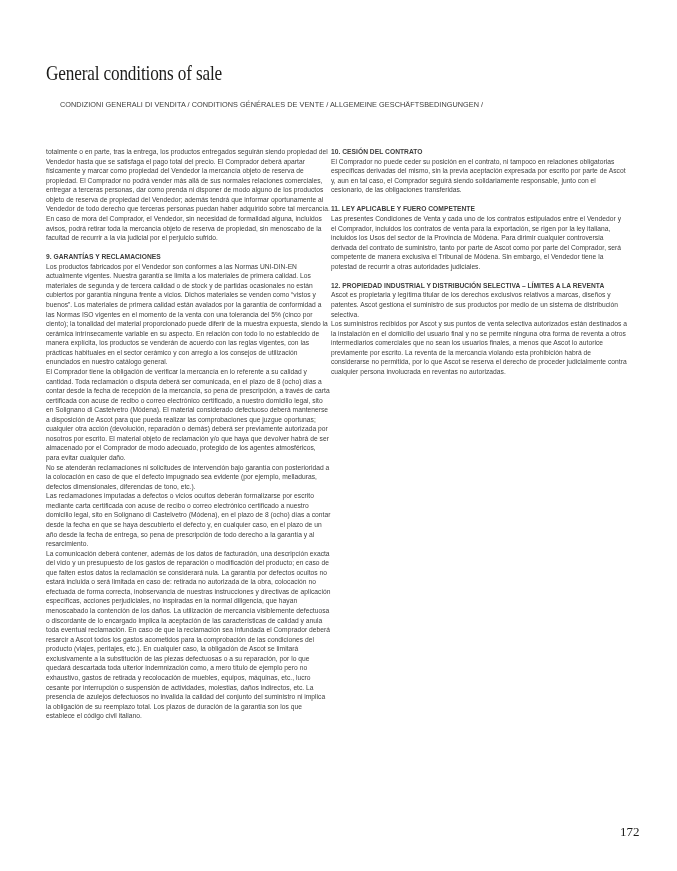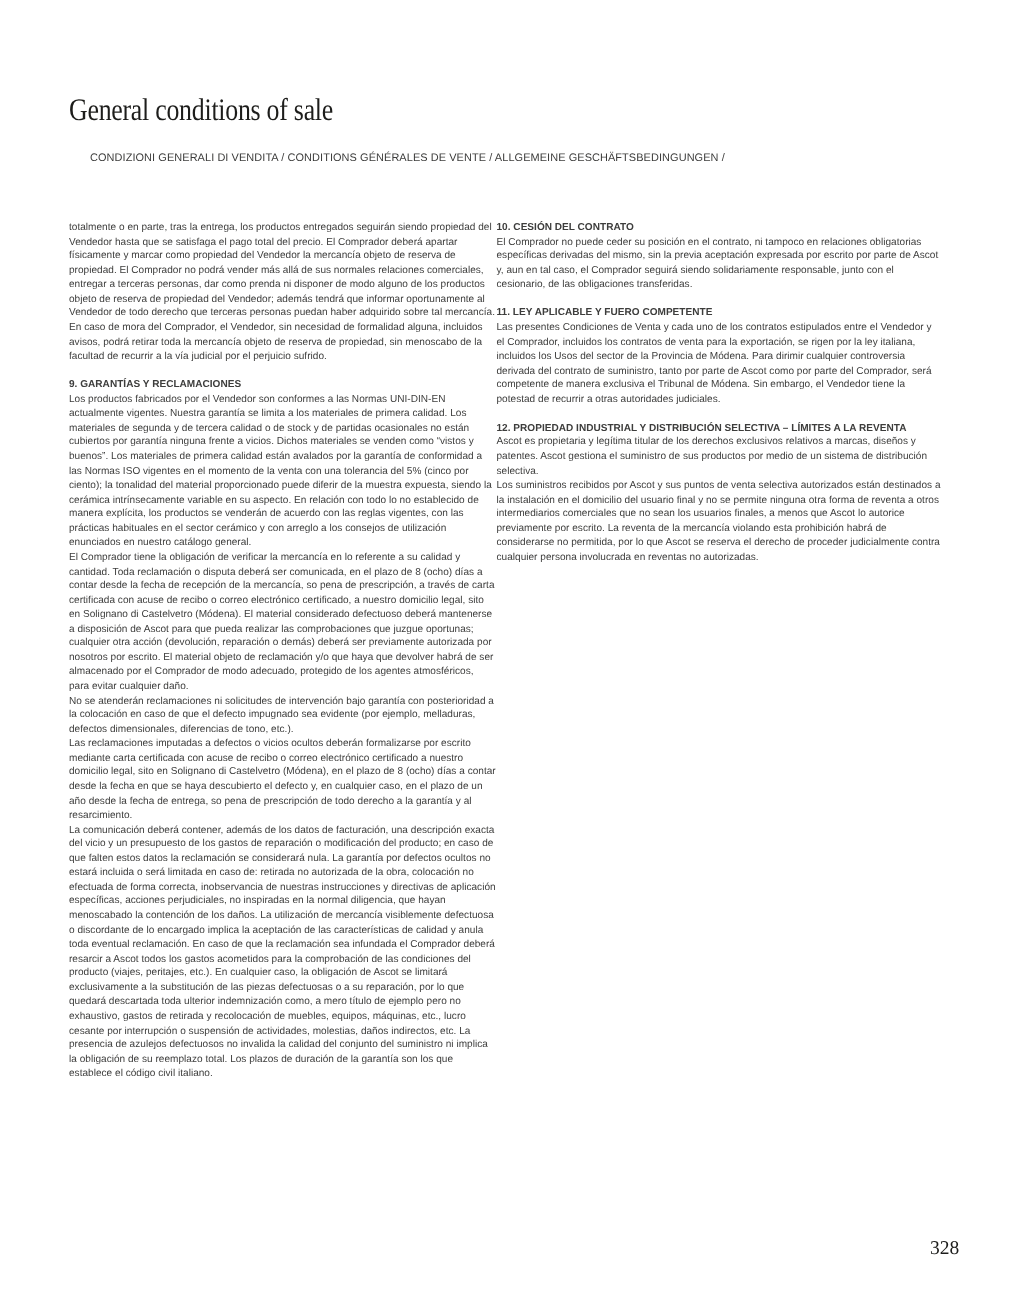--- a/index.html
+++ b/index.html
@@ -94,15 +94,15 @@
       <p class="para">El Comprador no puede ceder su posición en el contrato, ni tampoco en relaciones obligatorias específicas derivadas del mismo, sin la previa aceptación expresada por escrito por parte de Ascot y, aun en tal caso, el Comprador seguirá siendo solidariamente responsable, junto con el cesionario, de las obligaciones transferidas.</p>
       <h2 class="sec-heading">11. LEY APLICABLE Y FUERO COMPETENTE</h2>
       <p class="para">Las presentes Condiciones de Venta y cada uno de los contratos estipulados entre el Vendedor y el Comprador, incluidos los contratos de venta para la exportación, se rigen por la ley italiana, incluidos los Usos del sector de la Provincia de Módena. Para dirimir cualquier controversia derivada del contrato de suministro, tanto por parte de Ascot como por parte del Comprador, será competente de manera exclusiva el Tribunal de Módena. Sin embargo, el Vendedor tiene la potestad de recurrir a otras autoridades judiciales.</p>
       <h2 class="sec-heading">12. PROPIEDAD INDUSTRIAL Y DISTRIBUCIÓN SELECTIVA – LÍMITES A LA REVENTA</h2>
       <p class="para">Ascot es propietaria y legítima titular de los derechos exclusivos relativos a marcas, diseños y patentes. Ascot gestiona el suministro de sus productos por medio de un sistema de distribución selectiva.</p>
       <p class="para">Los suministros recibidos por Ascot y sus puntos de venta selectiva autorizados están destinados a la instalación en el domicilio del usuario final y no se permite ninguna otra forma de reventa a otros intermediarios comerciales que no sean los usuarios finales, a menos que Ascot lo autorice previamente por escrito. La reventa de la mercancía violando esta prohibición habrá de considerarse no permitida, por lo que Ascot se reserva el derecho de proceder judicialmente contra cualquier persona involucrada en reventas no autorizadas.</p>
     </div>
 
   </div>
 
-  <div class="page-number">328</div>
+  <div class="page-number">172</div>
 
 </div>
 
 </body></html>

